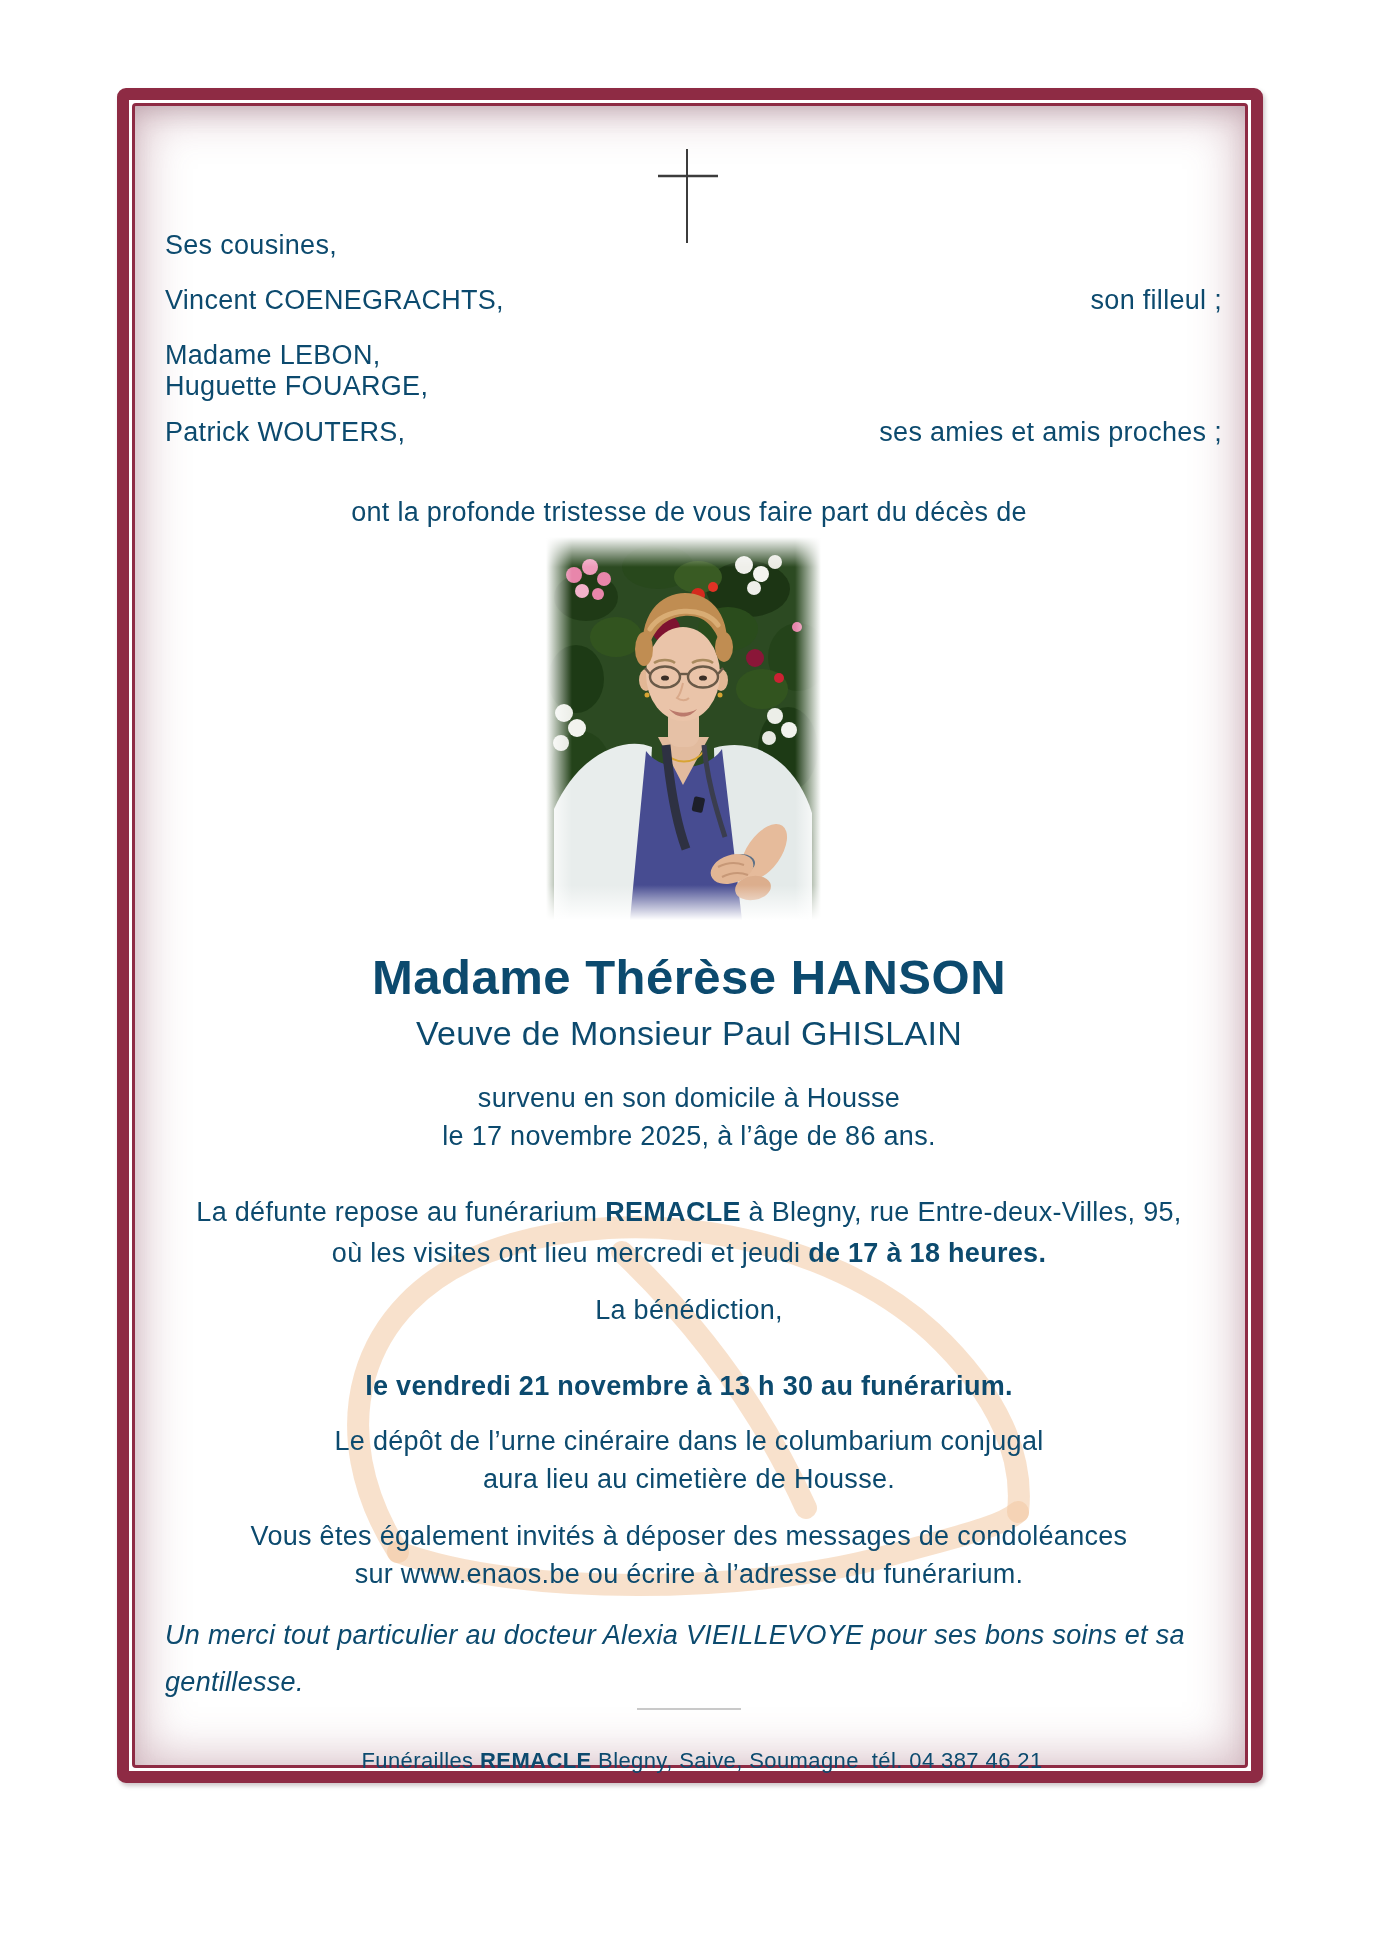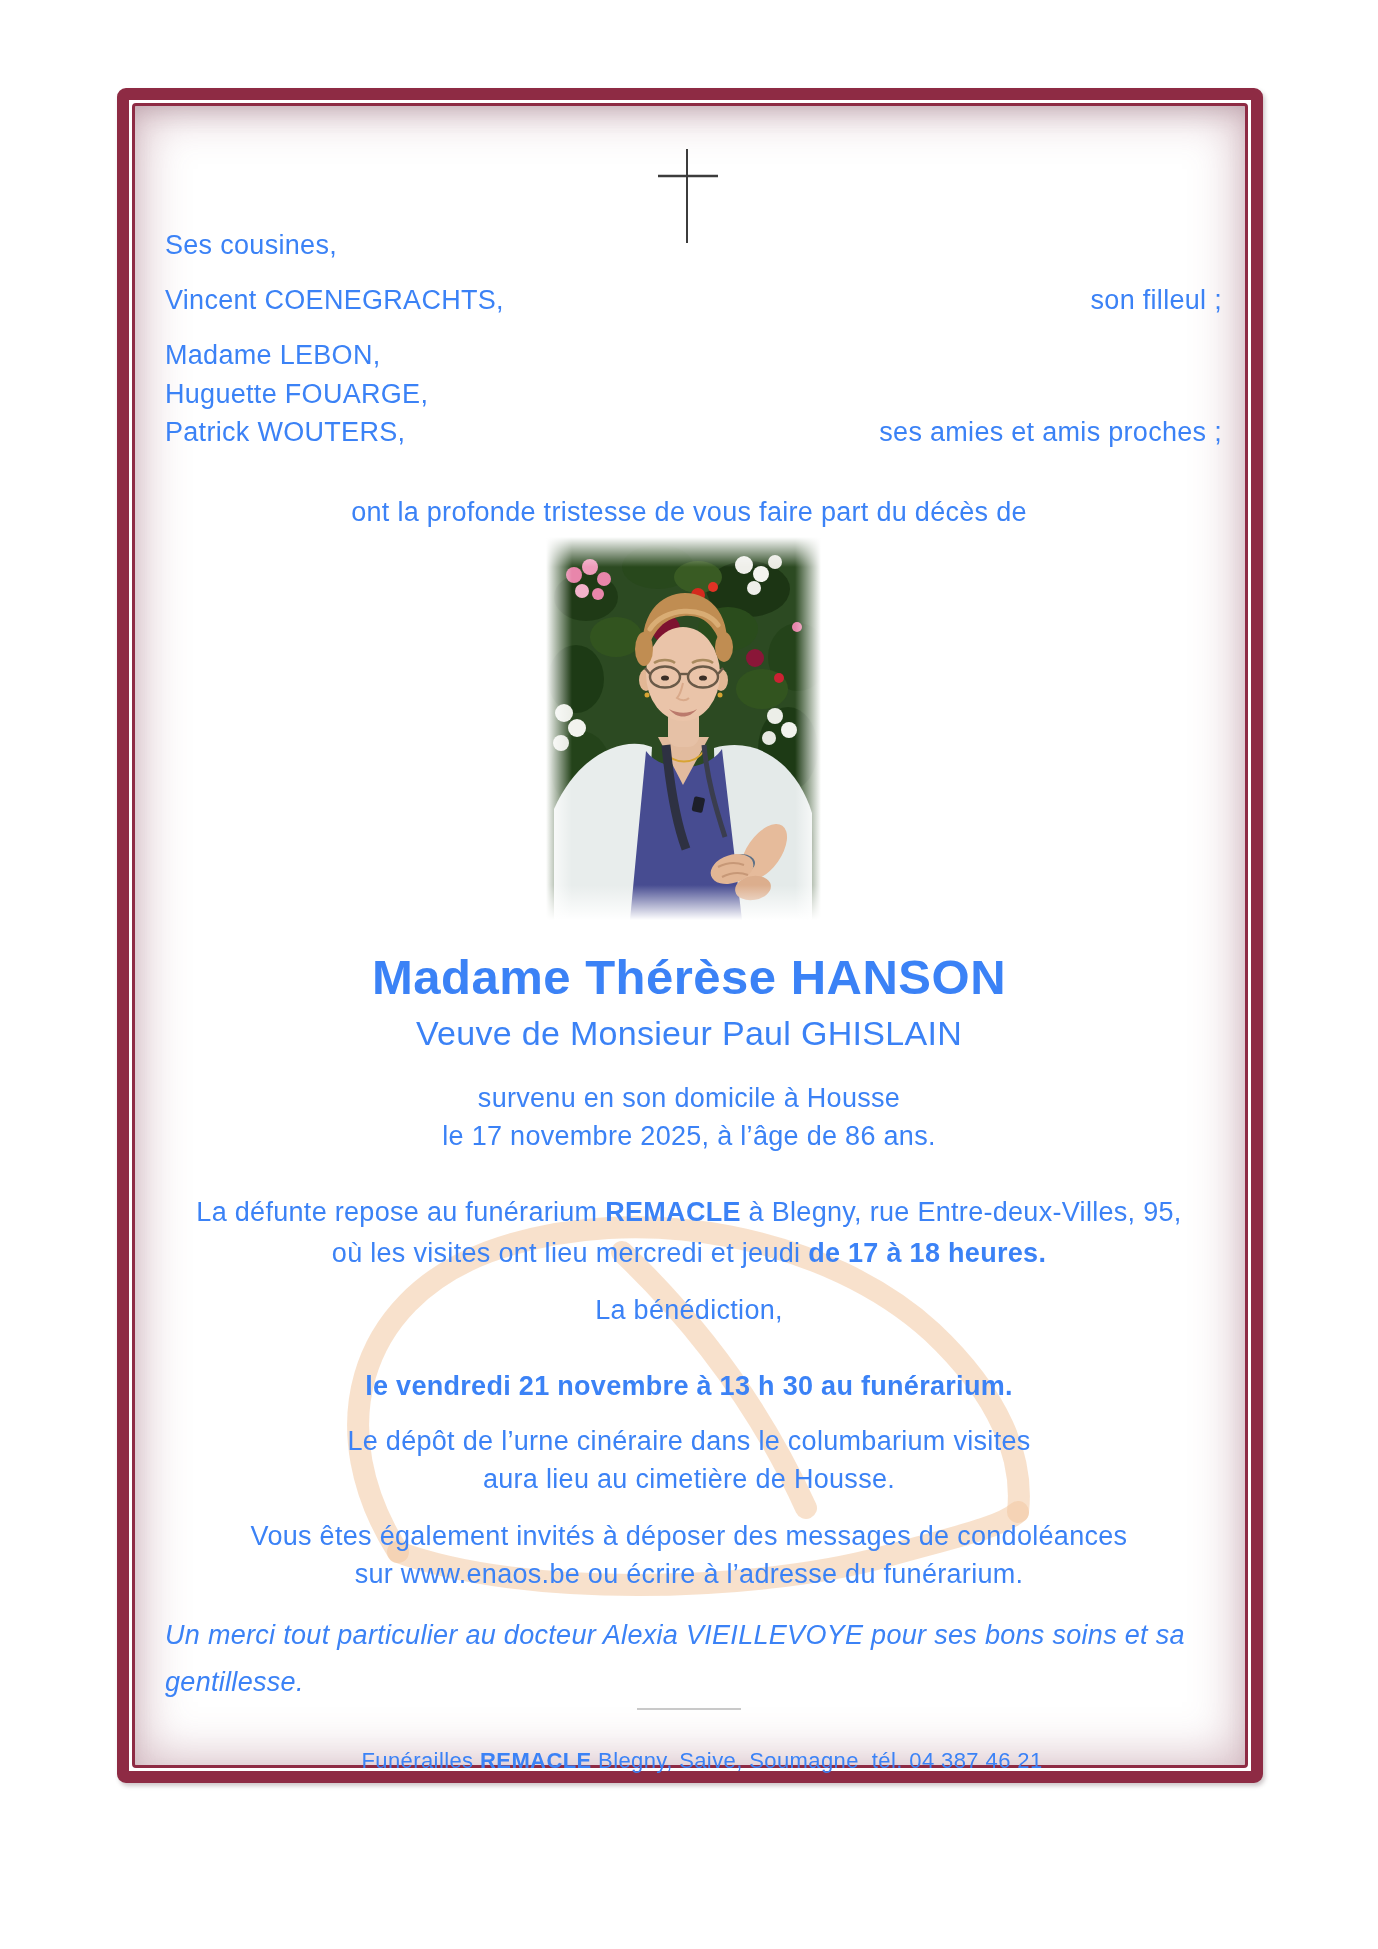--- a/index.html
+++ b/index.html
@@ -1,21 +1,21 @@
 <!DOCTYPE html>
 <html><head>
 <meta charset="utf-8">
 <style>
   html,body{margin:0;padding:0;background:#ffffff;}
   .page{
     position:relative;
     width:1378px;height:1949px;
     background:#ffffff;
     font-family:"Liberation Sans", sans-serif;
-    color:#3b82f6;
+    color:#0c4a6e;
     overflow:hidden;
   }
   
   .frame{
     position:absolute;
     left:117px;top:88px;width:1146px;height:1695px;
     box-sizing:border-box;
     border:12px solid #8e2b44;
     border-radius:9px;
     padding:3px;
@@ -69,21 +69,21 @@
   <div class="abs body-txt" style="left:165px;top:230px;">Ses cousines,</div>
 
   <div class="abs body-txt row" style="top:285px;">
     <span>Vincent COENEGRACHTS,</span>
     <span>son filleul ;</span>
   </div>
   <div class="abs body-txt row" style="top:340px;">
     <span>Madame LEBON,</span>
     <span></span>
   </div>
-  <div class="abs body-txt row" style="top:379px;">
+  <div class="abs body-txt row" style="top:371px;">
     <span>Huguette FOUARGE,</span>
     <span></span>
   </div>
   <div class="abs body-txt row" style="top:417px;">
     <span>Patrick WOUTERS,</span>
     <span>ses amies et amis proches ;</span>
   </div>
 
   <div class="abs body-txt center" style="top:497px;">ont la profonde tristesse de vous faire part du décès de</div>
 
@@ -205,21 +205,21 @@
   <div class="abs body-txt center" style="top:1197px;">
     <span>La défunte repose au funérarium </span><span class="bold">REMACLE</span><span> à Blegny, rue Entre-deux-Villes, 95,</span>
   </div>
   <div class="abs body-txt center" style="top:1238px;">
     <span>où les visites ont lieu mercredi et jeudi </span><span class="bold">de 17 à 18 heures.</span>
   </div>
 
   <div class="abs body-txt center" style="top:1295px;">La bénédiction,</div>
   <div class="abs body-txt bold center" style="top:1371px;">le vendredi 21 novembre à 13 h 30 au funérarium.</div>
 
-  <div class="abs body-txt center" style="top:1426px;">Le dépôt de l’urne cinéraire dans le columbarium visites</div>
+  <div class="abs body-txt center" style="top:1426px;">Le dépôt de l’urne cinéraire dans le columbarium conjugal</div>
   <div class="abs body-txt center" style="top:1464px;">aura lieu au cimetière de Housse.</div>
 
   <div class="abs body-txt center" style="top:1521px;">Vous êtes également invités à déposer des messages de condoléances</div>
   <div class="abs body-txt center" style="top:1559px;">sur www.enaos.be ou écrire à l’adresse du funérarium.</div>
 
   <div class="abs thanks" style="top:1612px;">Un merci tout particulier au docteur Alexia VIEILLEVOYE pour ses bons soins et sa gentillesse.</div>
 
   <div class="abs divider" style="left:637px;top:1708px;width:104px;"></div>
   <div class="abs footer-txt center" style="top:1722px;">
     <span>Funérailles </span><span class="bold">REMACLE</span><span> Blegny, Saive, Soumagne  tél. 04 387 46 21</span>

